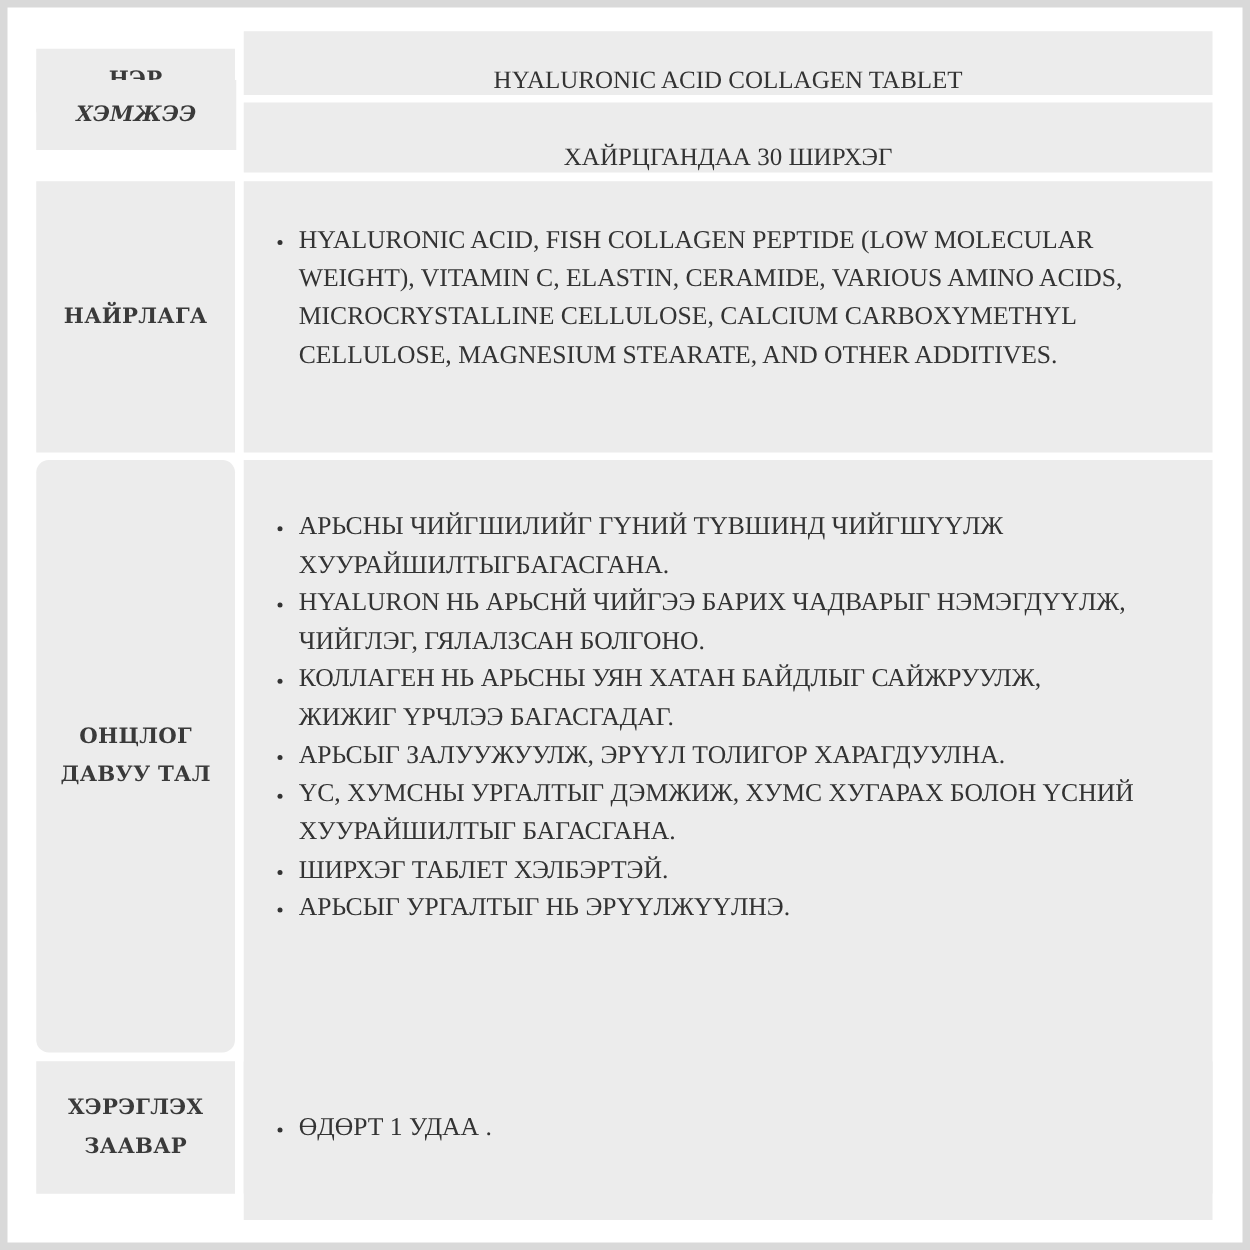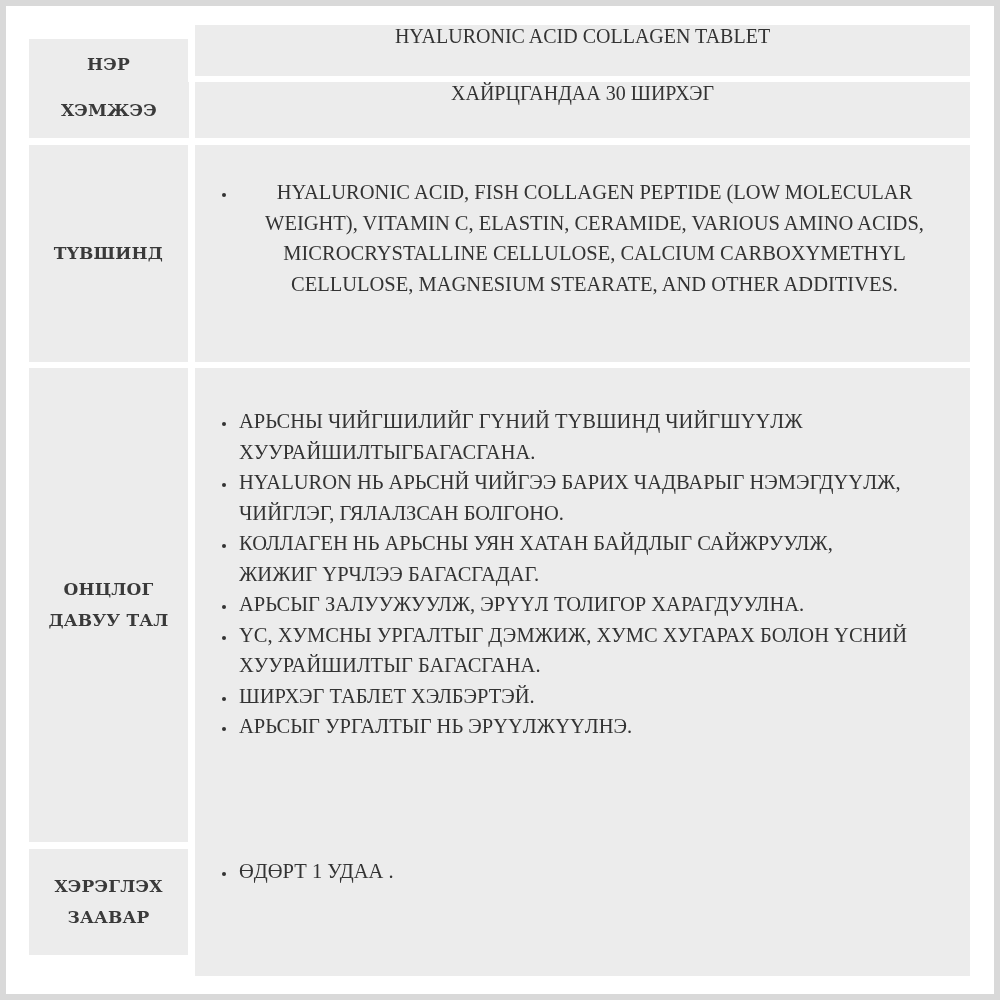--- a/index.html
+++ b/index.html
@@ -20,21 +20,21 @@
       box-sizing: border-box;
     }
     .label {
       display: flex; align-items: center; justify-content: center;
       text-align: center;
       font-family: "DejaVu Serif", "Liberation Serif", serif;
       font-weight: bold; font-size: 17px; line-height: 31px;
       color: #3a3a3a; letter-spacing: 0.2px;
     }
     .value-center {
-      display: flex; align-items: flex-start; justify-content: center;
+      display: flex; align-items: flex-end; justify-content: center;
       font-family: "Liberation Serif", "DejaVu Serif", serif;
       font-size: 20px; color: #333;
     }
     .value-list {
       display: flex; align-items: center;
       font-family: "Liberation Serif", "DejaVu Serif", serif;
       font-size: 20.5px; color: #333;
     }
     ul {
       margin: 0; padding: 0 0 0 42px;
@@ -51,52 +51,52 @@
 
 <div>
 
   <div class="cell label" style="left:29px; top:39px; width:159px; height:51px;">
     <span>НЭР</span>
   </div>
   <div class="cell value-center" style="left:195px; top:25px; width:775px; height:51px;">
     <span>HYALURONIC ACID COLLAGEN TABLET</span>
   </div>
 
-  <div class="cell label" style="left:29px; top:82px; width:160px; height:56px;">
+  <div class="cell label" style="left:29px; top:64px; width:160px; height:56px;font-style:italic;">
     <span>ХЭМЖЭЭ</span>
   </div>
   <div class="cell value-center" style="left:195px; top:82px; width:775px; height:56px;">
     <span>ХАЙРЦГАНДАА 30 ШИРХЭГ</span>
   </div>
 
   <div class="cell label" style="left:29px; top:145px; width:159px; height:217px;">
-    <span>ТҮВШИНД</span>
+    <span>НАЙРЛАГА</span>
   </div>
   <div class="cell value-list" style="left:195px; top:145px; width:775px; height:217px; align-items:flex-start; padding-top:32px;">
-    <ul style="padding-right:20px;text-align:center;">
+    <ul style="padding-right:20px;">
       <li>HYALURONIC ACID, FISH COLLAGEN PEPTIDE (LOW MOLECULAR WEIGHT), VITAMIN C, ELASTIN, CERAMIDE, VARIOUS AMINO ACIDS, MICROCRYSTALLINE CELLULOSE, CALCIUM CARBOXYMETHYL CELLULOSE, MAGNESIUM STEARATE, AND OTHER ADDITIVES.</li>
     </ul>
   </div>
 
-  <div class="cell label" style="left:29px; top:368px; width:159px; height:474px;">
+  <div class="cell label" style="left:29px; top:368px; width:159px; height:474px;border-radius:10px;">
     <span style="width:130px;">ОНЦЛОГ ДАВУУ ТАЛ</span>
   </div>
   <div class="cell value-list" style="left:195px; top:368px; width:775px; height:608px; align-items:flex-start; padding-top:38px;">
     <ul style="padding-right:60px;">
       <li>АРЬСНЫ ЧИЙГШИЛИЙГ ГҮНИЙ ТҮВШИНД  ЧИЙГШҮҮЛЖ ХУУРАЙШИЛТЫГБАГАСГАНА.</li>
       <li>HYALURON НЬ АРЬСНЙ ЧИЙГЭЭ БАРИХ ЧАДВАРЫГ НЭМЭГДҮҮЛЖ, ЧИЙГЛЭГ, ГЯЛАЛЗСАН БОЛГОНО.</li>
       <li>КОЛЛАГЕН НЬ АРЬСНЫ УЯН ХАТАН БАЙДЛЫГ САЙЖРУУЛЖ, ЖИЖИГ ҮРЧЛЭЭ БАГАСГАДАГ.</li>
       <li>АРЬСЫГ ЗАЛУУЖУУЛЖ, ЭРҮҮЛ ТОЛИГОР ХАРАГДУУЛНА.</li>
       <li>ҮС, ХУМСНЫ УРГАЛТЫГ ДЭМЖИЖ, ХУМС ХУГАРАХ БОЛОН ҮСНИЙ ХУУРАЙШИЛТЫГ БАГАСГАНА.</li>
       <li>ШИРХЭГ ТАБЛЕТ ХЭЛБЭРТЭЙ.</li>
       <li>АРЬСЫГ УРГАЛТЫГ НЬ ЭРҮҮЛЖҮҮЛНЭ.</li>
     </ul>
   </div>
 
   <div class="cell label" style="left:29px; top:849px; width:159px; height:106px;">
     <span style="width:130px;">ХЭРЭГЛЭХ ЗААВАР</span>
   </div>
-  <div class="cell value-list" style="left:195px; top:818px; width:775px; height:106px;">
+  <div class="cell value-list" style="left:195px; top:849px; width:775px; height:106px;">
     <ul>
       <li>ӨДӨРТ 1 УДАА .</li>
     </ul>
   </div>
 </div>
 
 </body></html>

